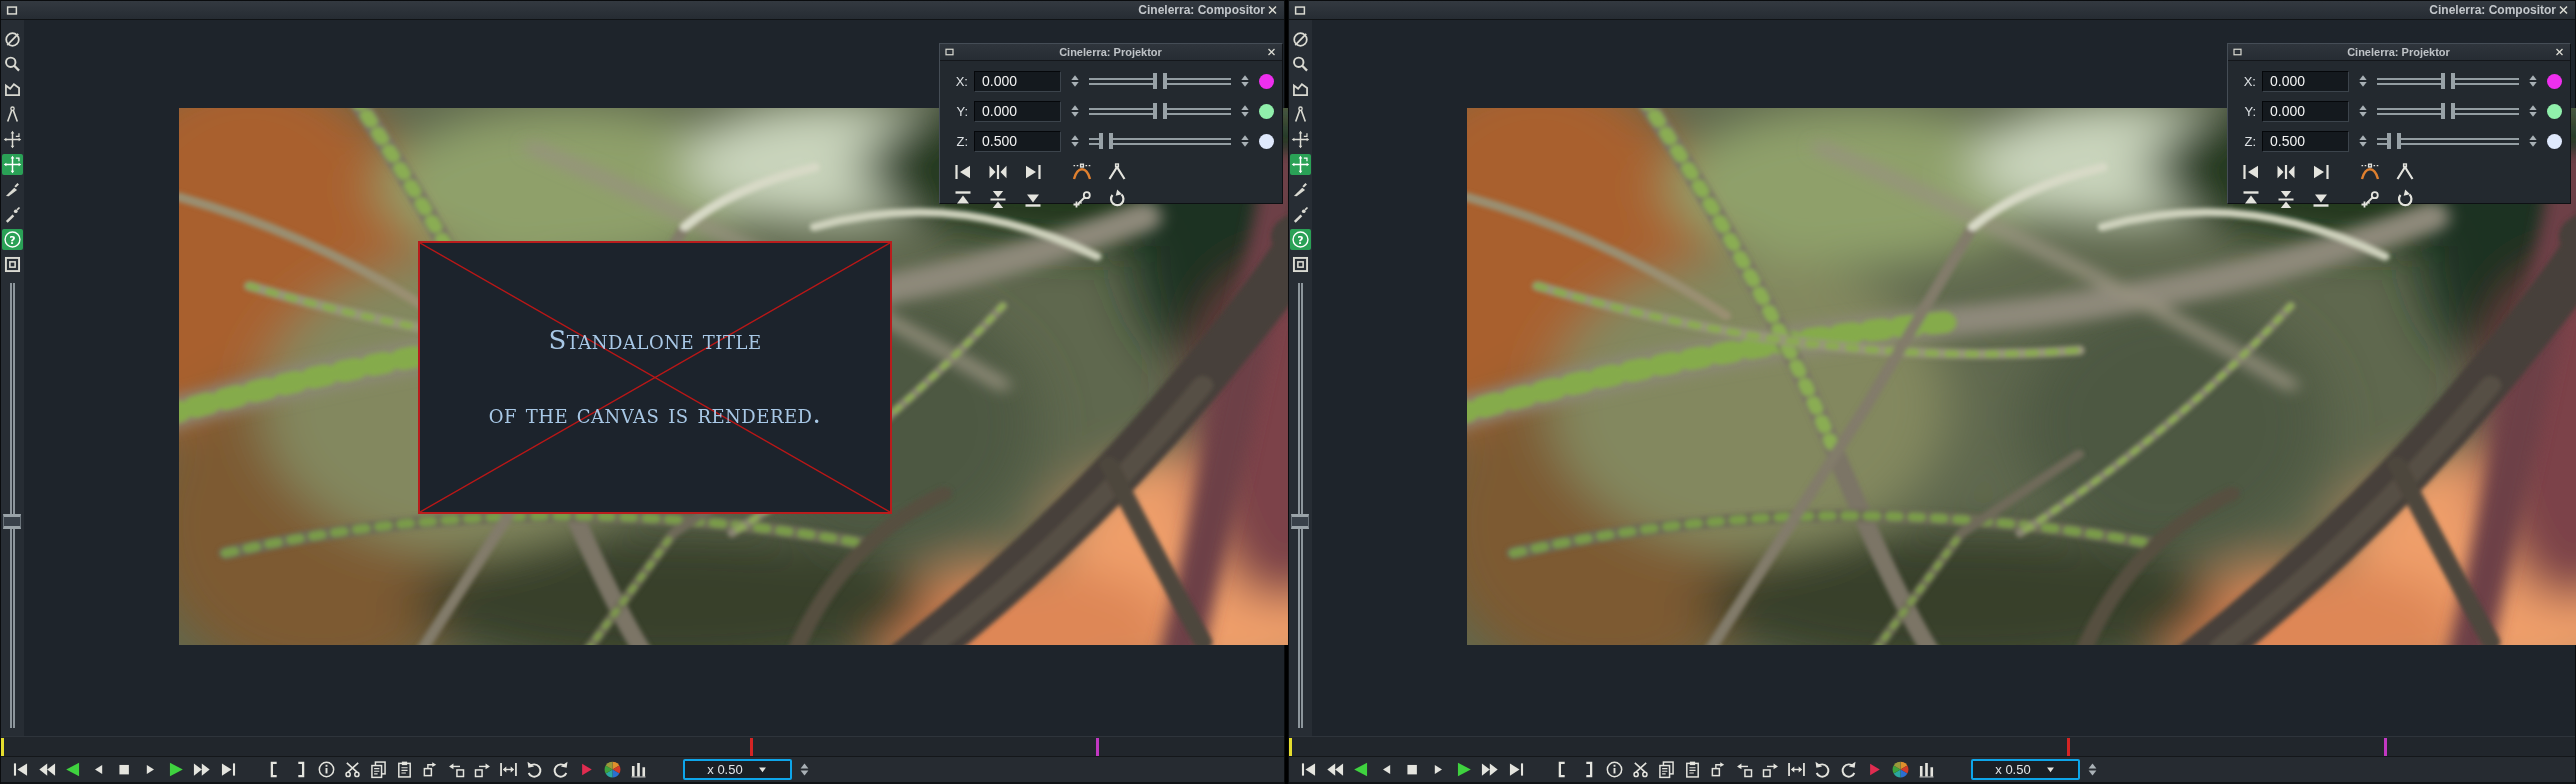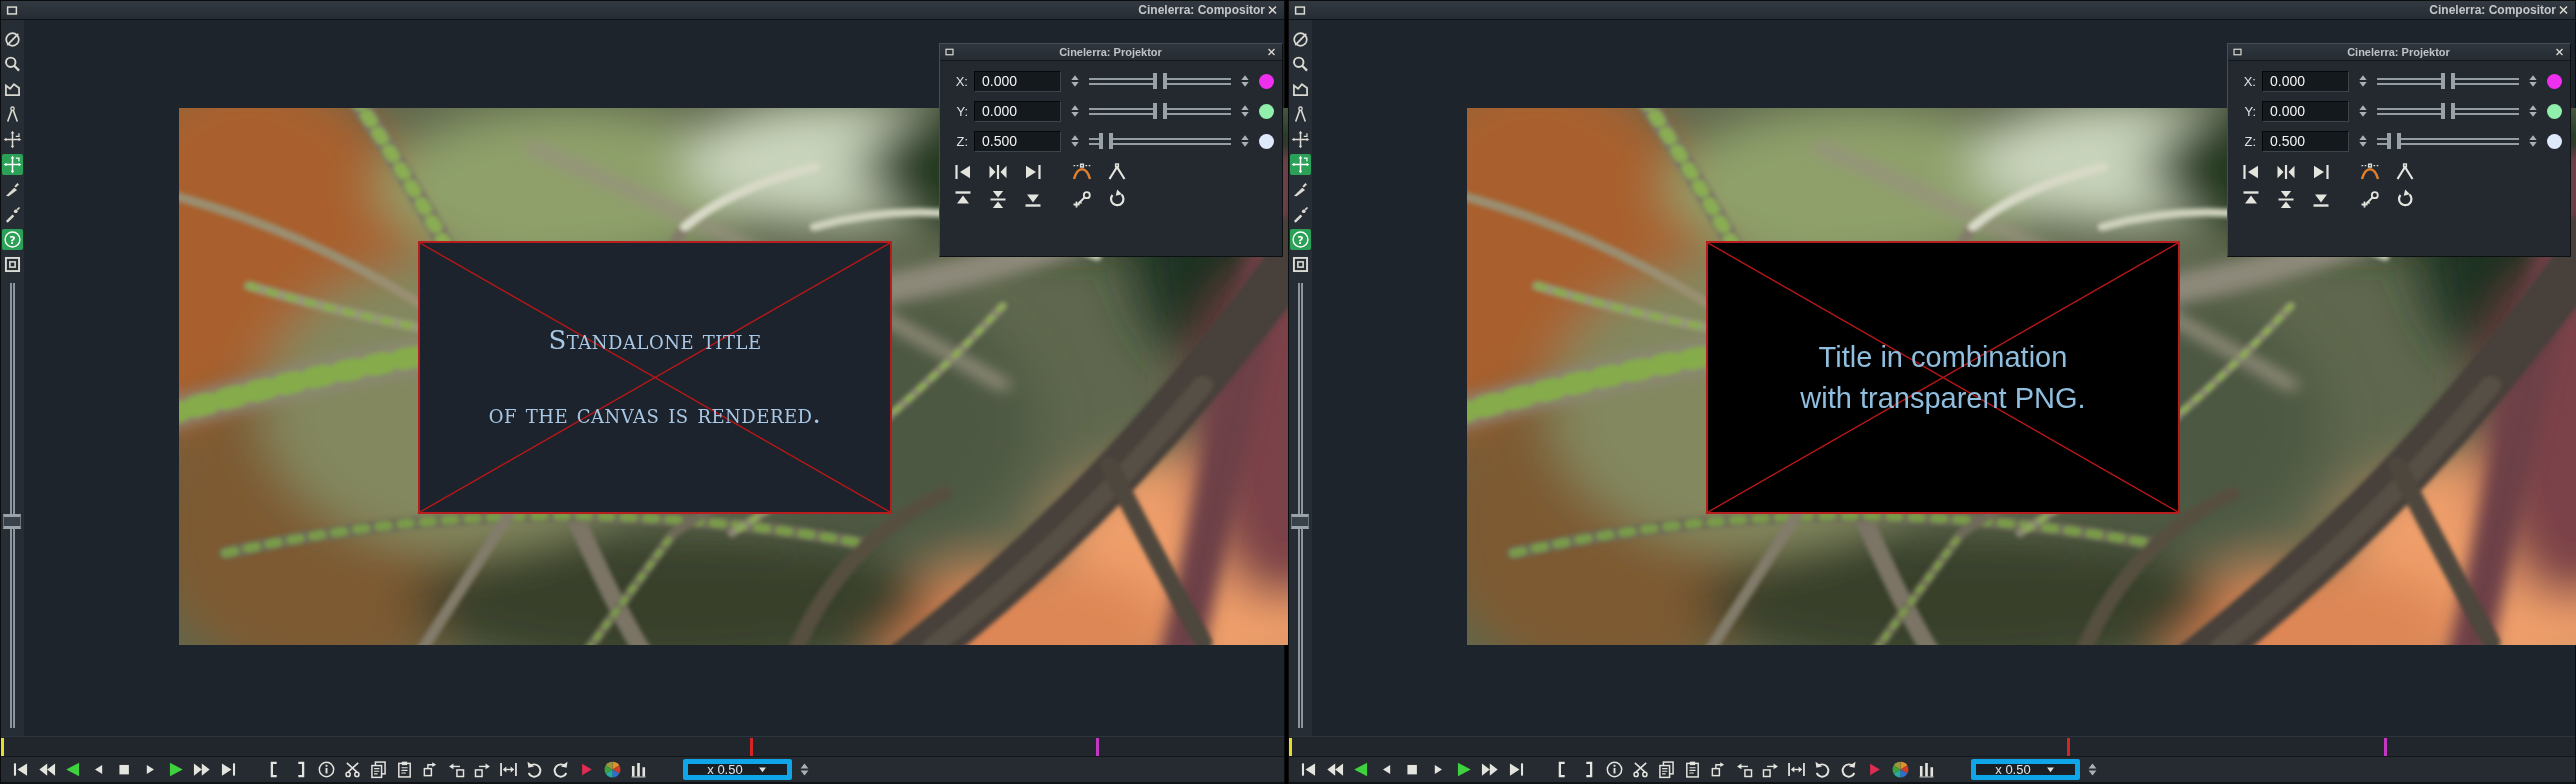--- a/index.html
+++ b/index.html
@@ -23,21 +23,21 @@
   
   .canvas{position:absolute;left:178px;top:107px;width:1132px;height:537px;overflow:hidden;background:#4e5843;}
   .video{position:absolute;inset:0;width:100%;height:100%;}
   .obox{position:absolute;left:239px;top:133px;width:474px;height:273px;border:2px solid #b91c1c;box-sizing:border-box;display:flex;align-items:center;justify-content:center;}
   .xlines{position:absolute;inset:0;width:100%;height:100%;}
   .xlines path{stroke:#b91717;stroke-width:1.5;fill:none;}
   .otext{position:relative;text-align:center;z-index:2;}
   .obox.serif .oline{font-family:"DejaVu Serif",serif;font-variant:small-caps;font-size:26px;line-height:1.42;color:#a8c8e6;letter-spacing:0.5px;}
   .obox.sans .oline{font-family:"Liberation Sans",sans-serif;font-size:29px;line-height:1.4;color:#8fbede;}
   
-  .dialog{position:absolute;left:938px;top:42px;width:344px;height:214px;background:#23292f;border-top:1px solid #454d56;border-left:1px solid #454d56;border-right:1px solid #0d1013;border-bottom:1px solid #0d1013;box-sizing:border-box;z-index:5;}
+  .dialog{position:absolute;left:938px;top:42px;width:344px;height:161px;background:#23292f;border-top:1px solid #454d56;border-left:1px solid #454d56;border-right:1px solid #0d1013;border-bottom:1px solid #0d1013;box-sizing:border-box;z-index:5;}
   .dtitlebar{height:16px;display:flex;align-items:center;background:linear-gradient(#2f353c,#262c33);border-bottom:1px solid #14171b;}
   .dmenu{width:13px;height:12px;margin-left:3px;}
   .dclose{width:13px;height:12px;margin-right:4px;}
   .dmenu svg,.dclose svg{width:100%;height:100%;display:block;}
   .dtitle{flex:1;text-align:center;font-weight:bold;font-size:11px;color:#bfc3c7;}
   .drows{padding:5px 8px 0 8px;}
   .prow{display:flex;align-items:center;height:30px;gap:6px;}
   .plabel{width:20px;text-align:right;font-size:13px;color:#dde1e4;}
   .pfield{width:87px;height:21px;background:#14191e;border:1px solid #05070a;border-bottom-color:#3c444c;border-right-color:#3c444c;box-sizing:border-box;display:flex;align-items:center;padding-left:7px;font-size:14px;color:#f4f4f4;}
   .spin{width:16px;height:20px;display:inline-block;}
@@ -53,21 +53,21 @@
   .gapL{margin-left:14px;}
   
   .timebar{position:absolute;left:0;right:0;top:735px;height:20px;background:#21262c;border-top:1px solid #2e343b;}
   .marker{position:absolute;top:1px;width:3px;height:18px;}
   .transport{position:absolute;left:0;right:0;top:755px;height:26px;background:#262b31;border-top:1px solid #14171a;}
   .tbuttons{position:absolute;left:6px;top:2px;display:flex;align-items:center;height:22px;}
   .tbtn{width:26px;height:22px;}
   .tbtn svg{width:21px;height:21px;display:block;margin:auto;}
   .tbtn.gapL{margin-left:20px;}
   .zoomctl{position:absolute;left:682px;top:2px;display:flex;align-items:center;gap:4px;}
-  .zoombox{width:109px;height:21px;background:#1a1f25;border:5px solid #0ea5e9;border-radius:2px;display:flex;align-items:center;justify-content:center;gap:14px;box-sizing:border-box;}
+  .zoombox{width:109px;height:21px;background:#1a1f25;border:2px solid #0ea5e9;border-radius:2px;display:flex;align-items:center;justify-content:center;gap:14px;box-sizing:border-box;}
   .zval{font-size:13px;color:#e2e6e9;}
   .zarrow{width:11px;height:11px;display:inline-block;}
   .zarrow svg{width:100%;height:100%;display:block;}
   .zspin{width:17px;height:21px;}
   .bstrip{position:absolute;left:0;right:0;top:781px;height:4px;background:#101316;}
 </style>
 </head>
 <body>
 
 <svg width="0" height="0" style="position:absolute" aria-hidden="true">
@@ -627,29 +627,20 @@
       </div>
     </div>
   <div class="vslider">
     <div class="vtrack"></div>
     <div class="vhandle"></div>
   </div>
   <div class="canvas">
     <svg class="video" viewBox="0 0 962 543" preserveAspectRatio="none">
         <use href="#photo"></use>
       </svg>
-    <div class="obox sans" style="background: rgb(0, 0, 0);">
-      <svg class="xlines" viewBox="0 0 480 276" preserveAspectRatio="none">
-          <path d="M0 0L480 276M480 0L0 276"></path>
-        </svg>
-    <div class="otext">
-          <div class="oline">Title in combination</div>
-          <div class="oline">with transparent PNG.</div>
-        </div>
-      </div>
   </div>
   <div class="dialog">
     <div class="dtitlebar">
       <div class="dmenu">
           <svg viewBox="0 0 24 24" xmlns="http://www.w3.org/2000/svg">
             <rect x="5" y="6.5" width="14" height="11" fill="none" stroke="#dadad2" stroke-width="2.4"></rect>
           </svg>
         </div>
       <div class="dtitle">Cinelerra: Projektor</div>
       <div class="dclose">

